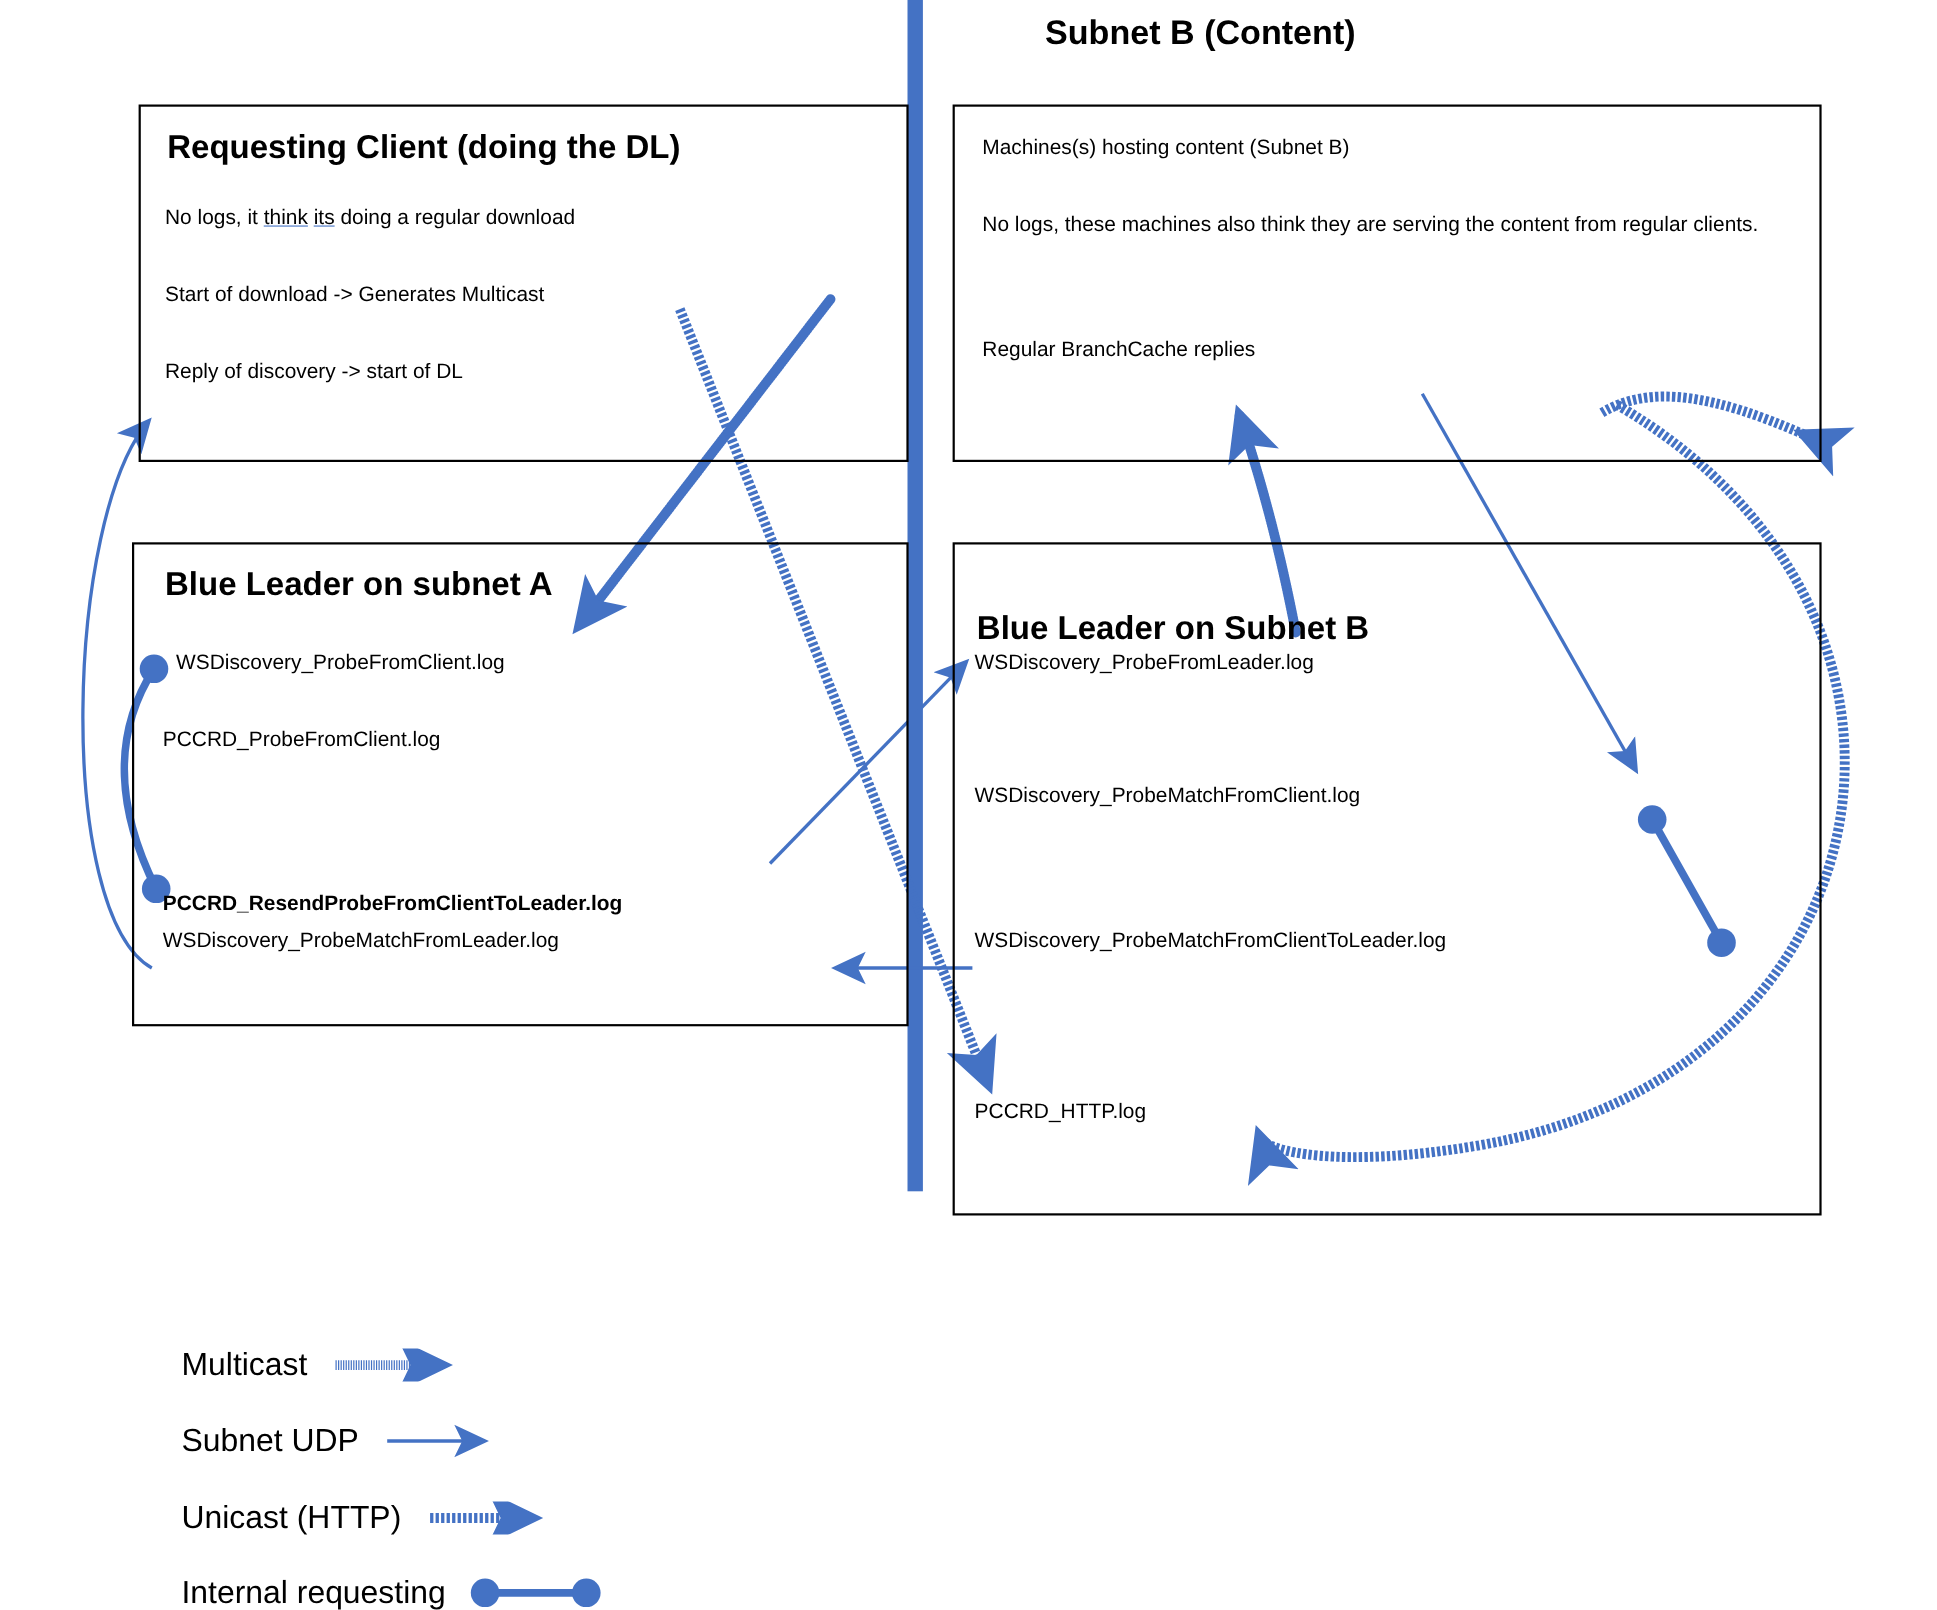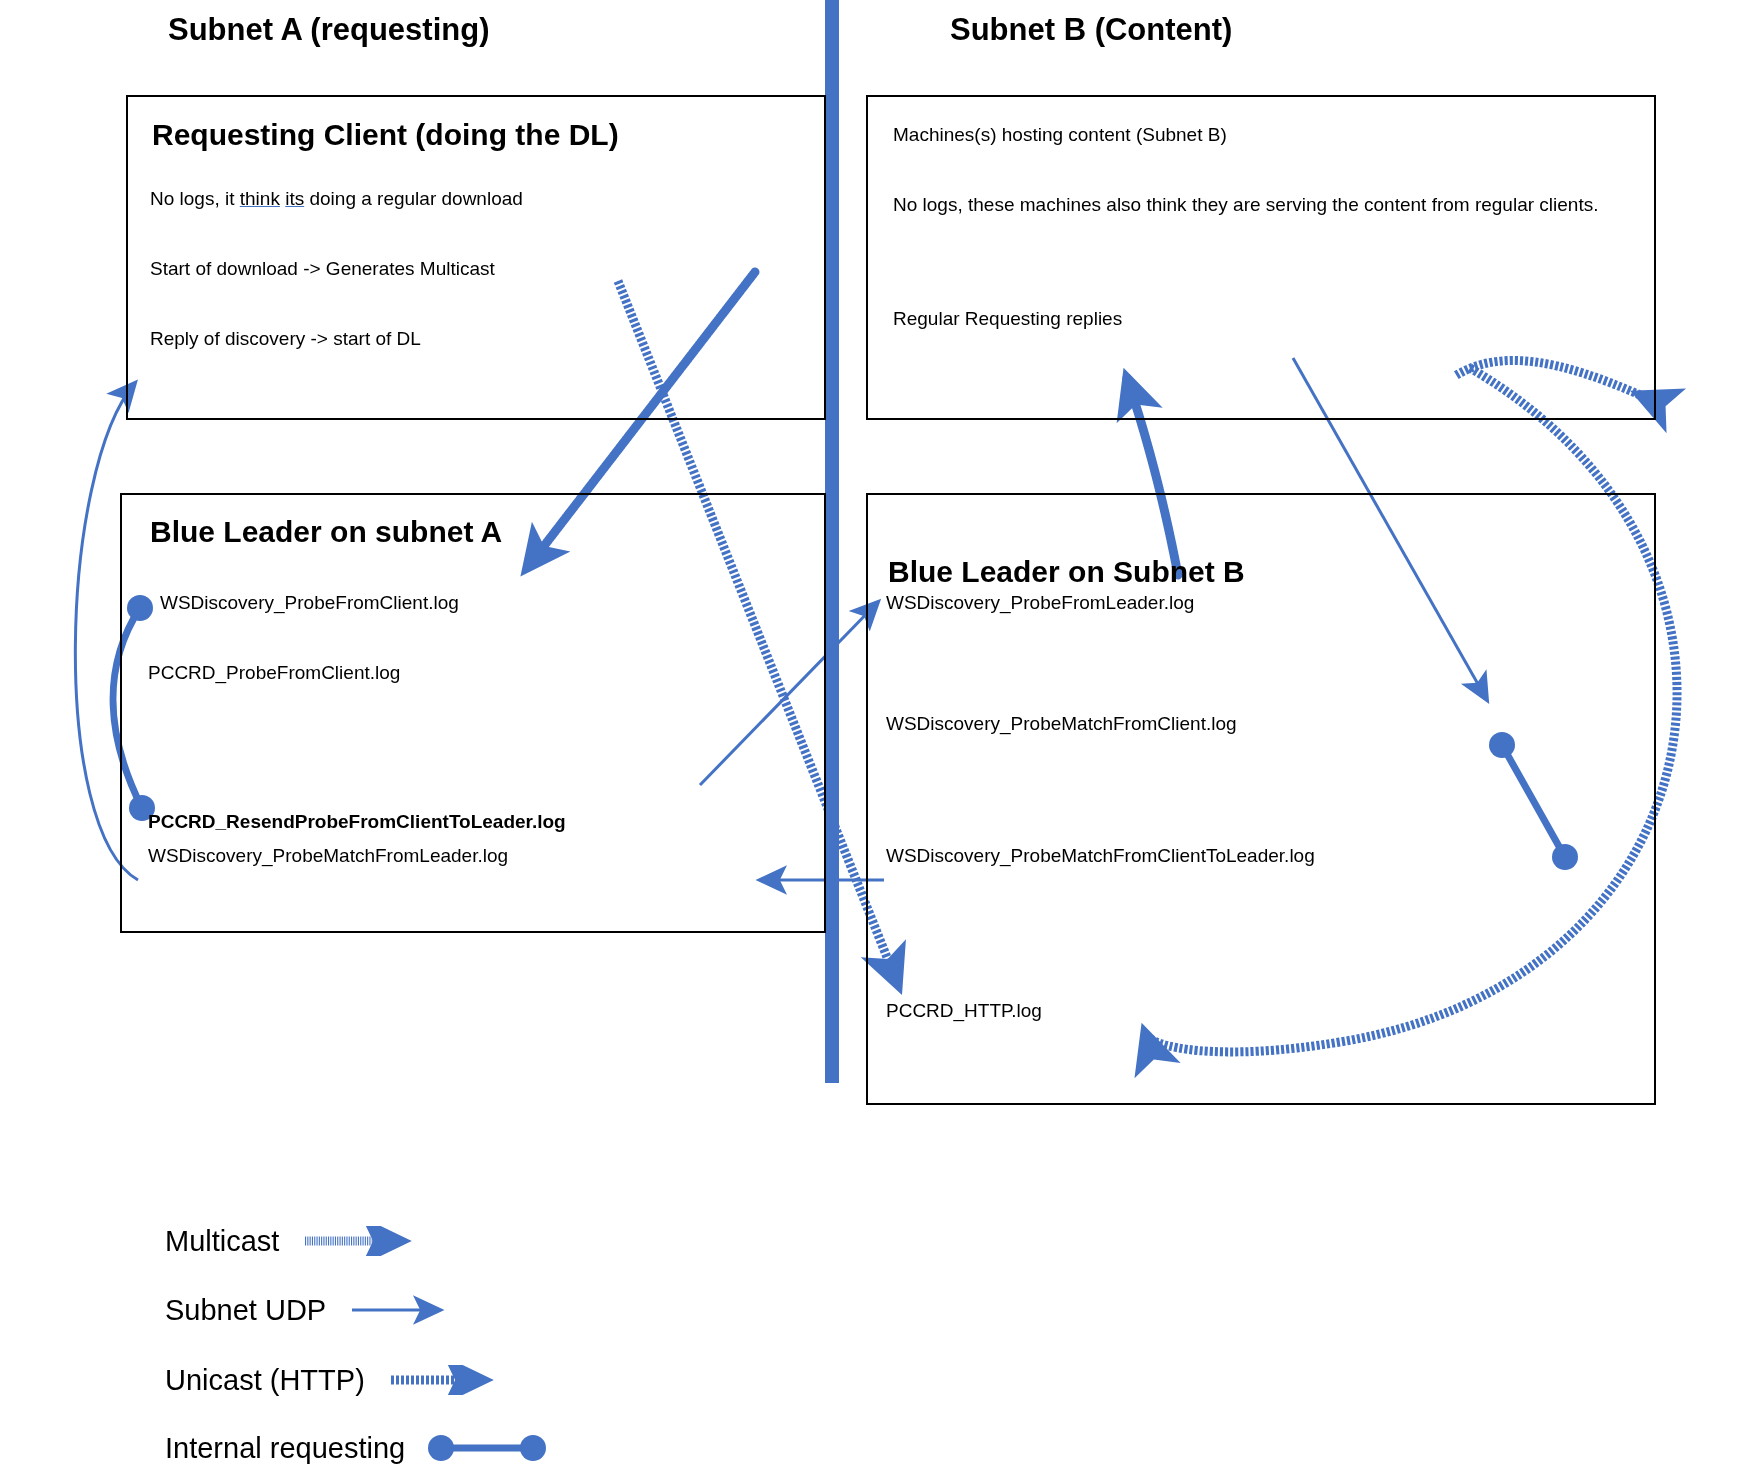--- a/index.html
+++ b/index.html
@@ -155,33 +155,32 @@
 
     <path d="M 140,608 C 100,670 108,740 142,808" fill="none" stroke="#4472c4" stroke-width="7"></path>
     <circle cx="140" cy="608" r="13" fill="#4472c4"></circle>
     <circle cx="142" cy="808" r="13" fill="#4472c4"></circle>
 
     <path d="M 1502,745 L 1565,857" fill="none" stroke="#4472c4" stroke-width="7"></path>
     <circle cx="1502" cy="745" r="13" fill="#4472c4"></circle>
     <circle cx="1565" cy="857" r="13" fill="#4472c4"></circle>
   </svg>
 
-  <div class="subnet-title" id="subnet-a-title">Subnet A (requesting)</div>
   <div class="subnet-title" id="subnet-b-title">Subnet B (Content)</div>
 
   <div class="panel" id="panel-client"></div>
   <div class="panel-heading" id="client-heading">Requesting Client (doing the DL)</div>
   <div class="panel-line" id="client-l1"><span>No logs, it </span><span class="u-underline">think</span><span> </span><span class="u-underline">its</span><span> doing a regular download</span></div>
   <div class="panel-line" id="client-l2">Start of download -&gt; Generates Multicast</div>
   <div class="panel-line" id="client-l3">Reply of discovery -&gt; start of DL</div>
 
   <div class="panel" id="panel-content"></div>
   <div class="panel-line" id="content-l1">Machines(s) hosting content (Subnet B)</div>
   <div class="panel-line wrap" id="content-l2">No logs, these machines also think they are serving the content from regular clients.</div>
-  <div class="panel-line" id="content-l3">Regular Requesting replies</div>
+  <div class="panel-line" id="content-l3">Regular BranchCache replies</div>
 
   <div class="panel" id="panel-leader-a"></div>
   <div class="panel-heading" id="leader-a-heading">Blue Leader on subnet A</div>
   <div class="panel-line" id="leader-a-l1">WSDiscovery_ProbeFromClient.log</div>
   <div class="panel-line" id="leader-a-l2">PCCRD_ProbeFromClient.log</div>
   <div class="panel-line" id="leader-a-l3">PCCRD_ResendProbeFromClientToLeader.log</div>
   <div class="panel-line" id="leader-a-l4">WSDiscovery_ProbeMatchFromLeader.log</div>
 
   <div class="panel" id="panel-leader-b"></div>
   <div class="panel-heading" id="leader-b-heading">Blue Leader on Subnet B</div>

